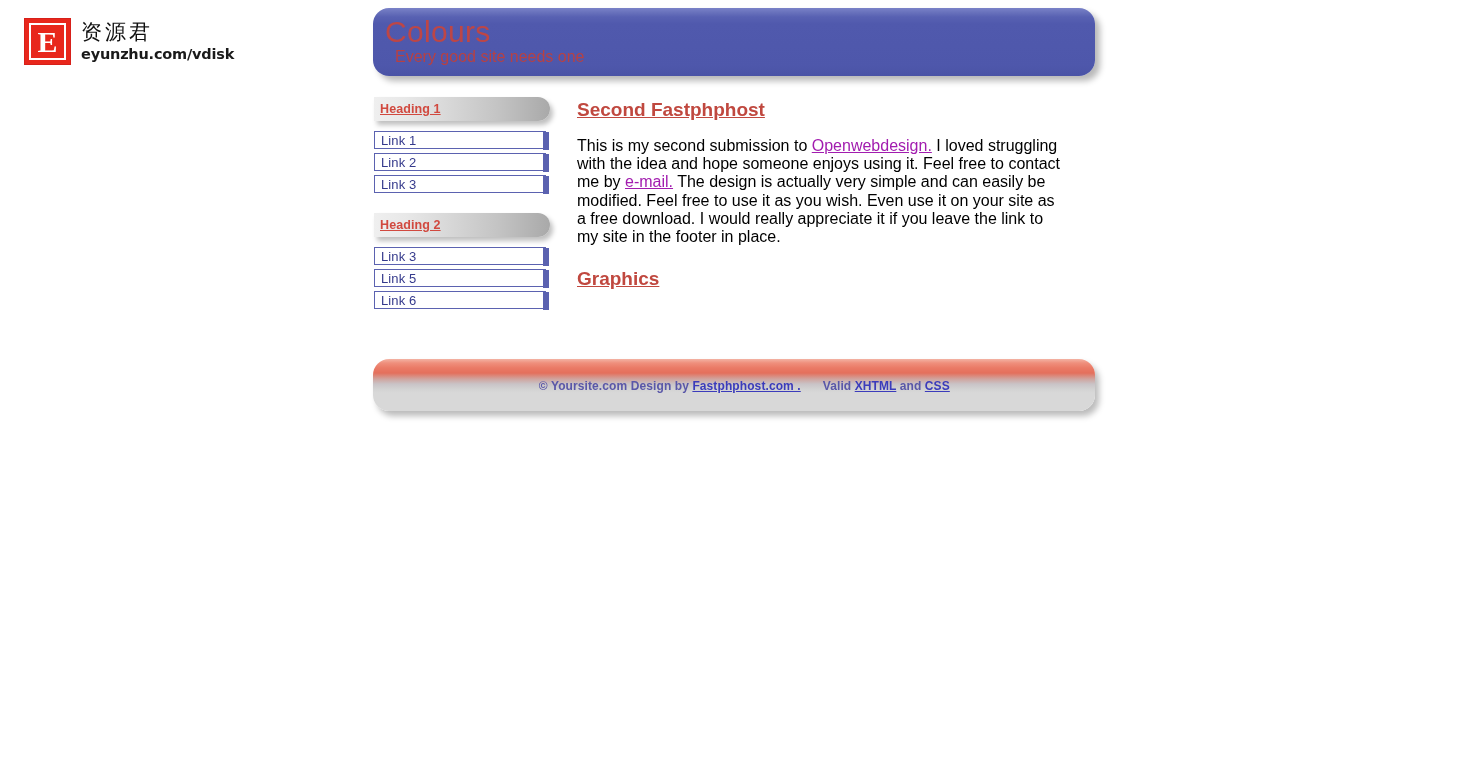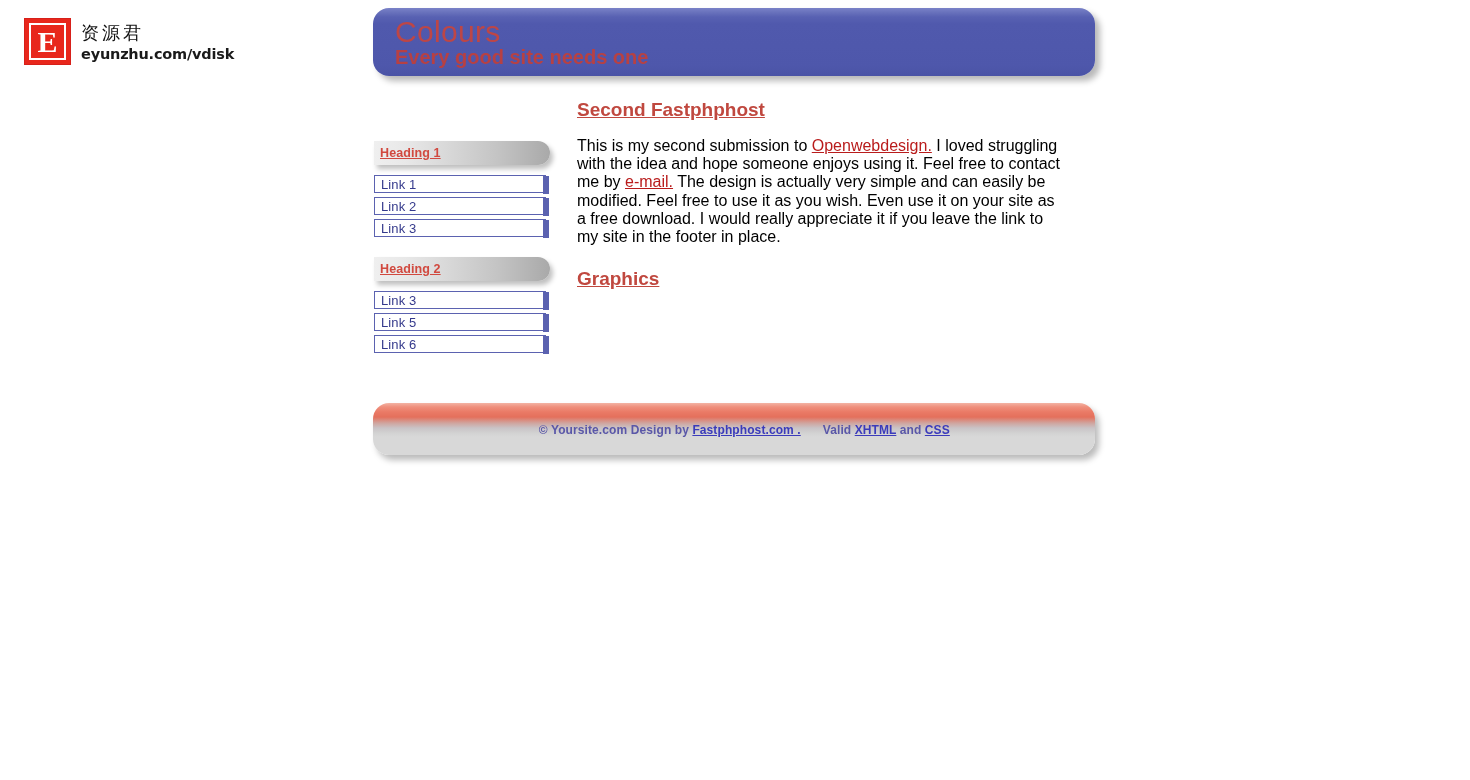--- a/index.html
+++ b/index.html
@@ -50,21 +50,21 @@
     line-height: 1;
     color: #ffffff;
   }
   .brand-text {
     display: flex;
     flex-direction: column;
     padding-top: 1px;
   }
   .brand-cn {
     font-family: "DejaVu Sans", sans-serif;
-    font-size: 18px;
+    font-size: 21px;
     line-height: 27px;
     letter-spacing: 3px;
     color: #111111;
   }
   .brand-domain {
     font-family: "DejaVu Sans", sans-serif;
     font-weight: bold;
     font-size: 14.5px;
     line-height: 17px;
     color: #1a1a1a;
@@ -85,53 +85,52 @@
     height: 68px;
     background: linear-gradient(to bottom,
                  #7a82c8 0px, #6a73bd 4px, #5861b2 9px,
                  #5059ad 16px, #4e57ab 58px, #4a53a6 68px);
     border-radius: 16px;
     box-shadow: 5px 5px 6px rgba(0,0,0,0.28);
     overflow: hidden;
   }
   .banner-title {
     position: absolute;
-    left: 22px;
+    left: 12px;
     top: 7px;
     font-size: 30px;
     font-weight: normal;
     line-height: 34px;
     color: #c6453f;
     opacity: 0.93;
     margin: 0;
     letter-spacing: 0.3px;
   }
   .banner-tagline {
     position: absolute;
     left: 22px;
     top: 40px;
-    font-size: 20px;
-    font-weight: bold;
+    font-size: 16px;
+    font-weight: normal;
     line-height: 18px;
     color: #c33f38;
     opacity: 0.9;
     margin: 0;
   }
 
   
   .columns {
     display: flex;
     align-items: flex-start;
     padding-top: 21px;
   }
   .sidebar {
     width: 176px;
     flex: 0 0 176px;
     padding-left: 1px;
-    margin-top: 44px;
   }
   .content {
     flex: 1 1 auto;
     padding-left: 27px;
     padding-top: 2px;
   }
 
   
   .side-heading {
     position: relative;
@@ -195,21 +194,21 @@
   }
   h2.content-heading.second { margin-top: 22px; }
   p.content-para {
     margin: 0;
     font-size: 16px;
     line-height: 18.2px;
     color: #000000;
     width: 484px;
   }
   .content a.inline-link {
-    color: #b91c1c;
+    color: #a21caf;
   }
 
   
   .footer {
     position: relative;
     margin-top: 46px;
     height: 52px;
     width: 722px;
     background: linear-gradient(to bottom,
                  #f3b3a4 0px, #ef8f7c 4px, #ea7a66 9px,

